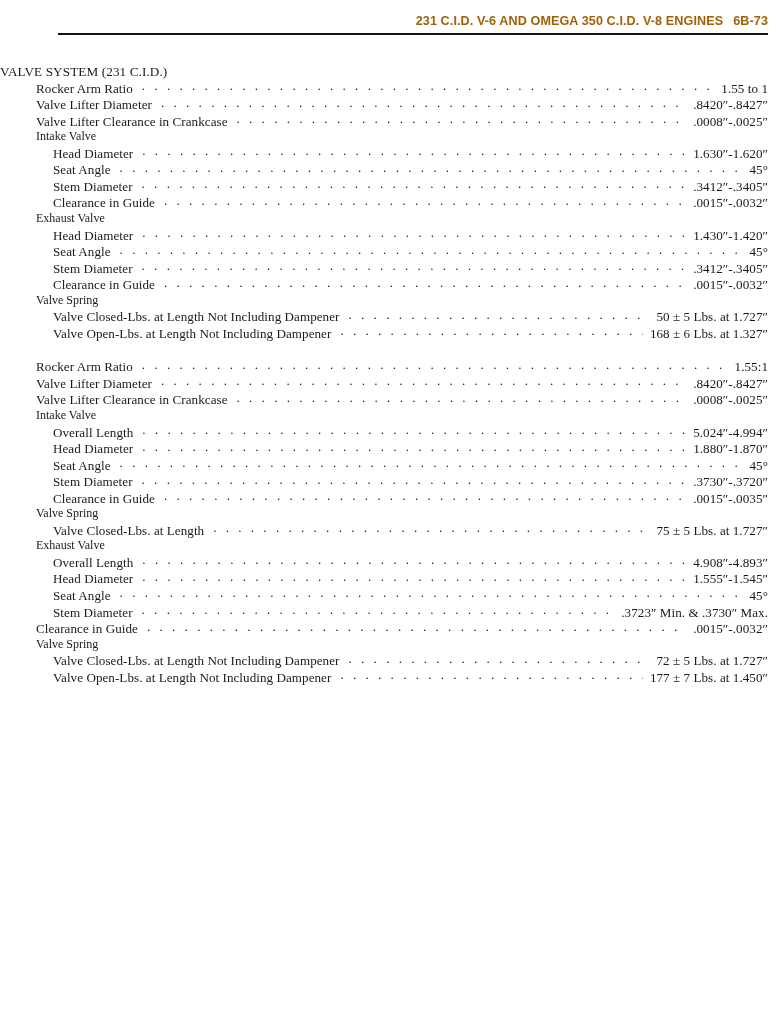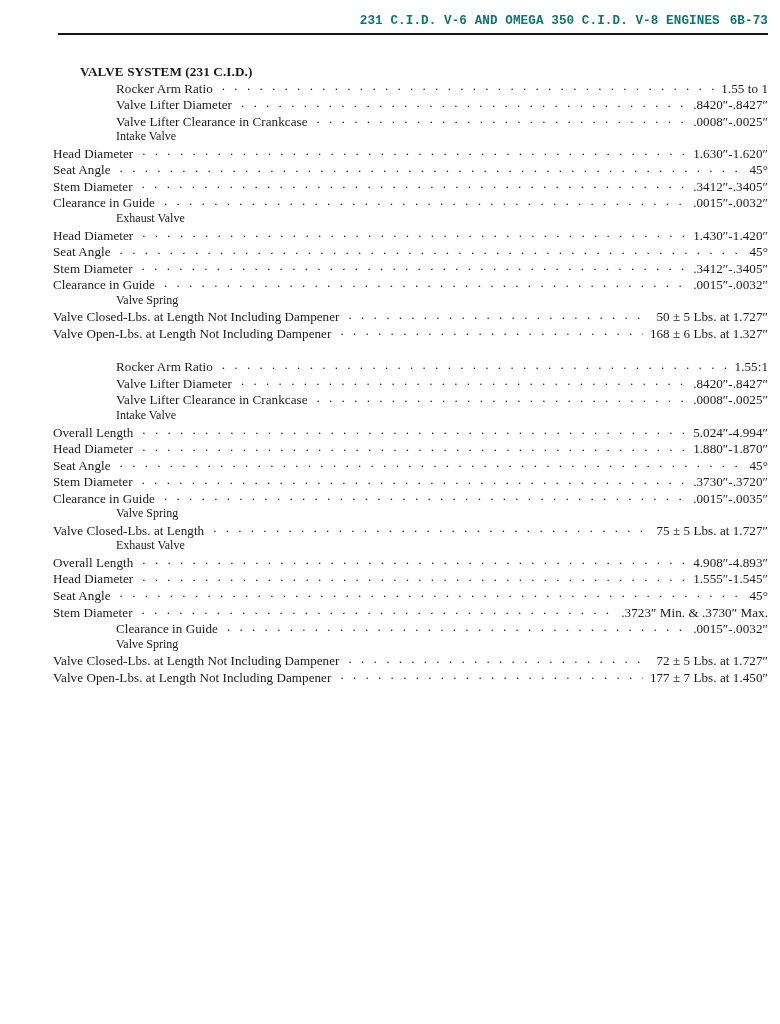--- a/index.html
+++ b/index.html
@@ -31,25 +31,25 @@
     left: 58px;
     top: 14px;
     width: 710px;
     height: 26px;
   }
   .header-line {
     position: absolute;
     right: 0;
     top: 0;
     white-space: nowrap;
-    font-family: Liberation Mono, monospace;
+    font-family: Liberation Sans, sans-serif;
     font-weight: bold;
     font-size: 12.6px;
     letter-spacing: 0.1px;
-    color: #0f766e;
+    color: #a16207;
   }
   .header-title { margin-right: 10px; }
   .header-rule {
     position: absolute;
     left: 0;
     right: 0;
     top: 19px;
     height: 0;
     border-top: 2.1px solid #141414;
   }
@@ -60,23 +60,22 @@
     left: 0;
     top: 64px;
     width: 780px;
   }
 
   .section { margin-bottom: 0; }
   .section + .section { margin-top: 17px; }
 
   .sec-title {
     font-size: 13.2px;
-    font-weight: bold;
+    font-weight: normal;
     line-height: 15.6px;
-    padding-left: 80px;
     letter-spacing: 0.1px;
     white-space: nowrap;
   }
 
   
   .spec-row {
     display: flex;
     align-items: baseline;
     font-size: 13.1px;
     line-height: 15.55px;
@@ -111,21 +110,21 @@
   }
 
   
   .group-row {
     font-size: 12px;
     line-height: 15.55px;
     white-space: nowrap;
   }
 
   
-  .lvl0 { padding-left: 116px; }
+  .lvl0 { padding-left: 36px; }
   .lvl1 { padding-left: 53px; }
 </style>
 </head>
 <body>
 
 <div class="page">
 
   <div class="page-header">
     <div class="header-line">
       <span class="header-title">231 C.I.D. V-6 AND OMEGA 350 C.I.D. V-8 ENGINES</span><span class="header-page">6B-73</span>

